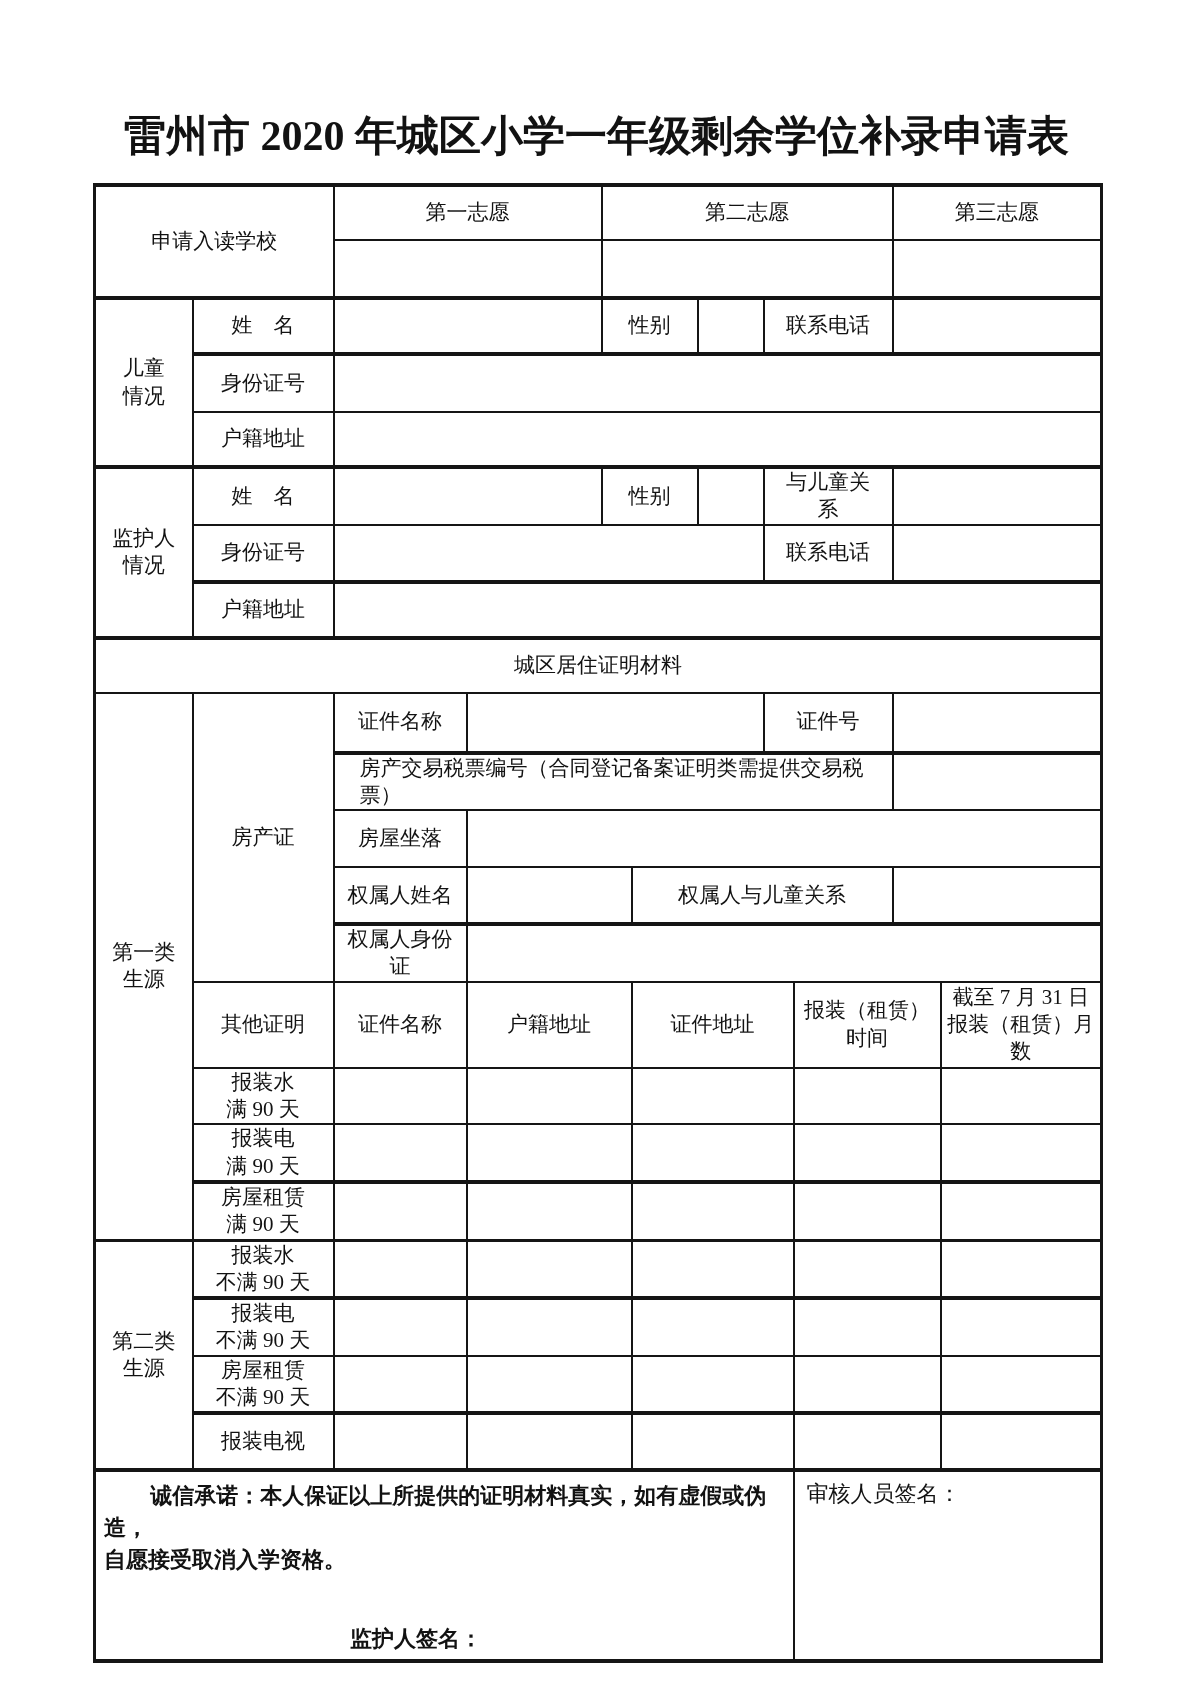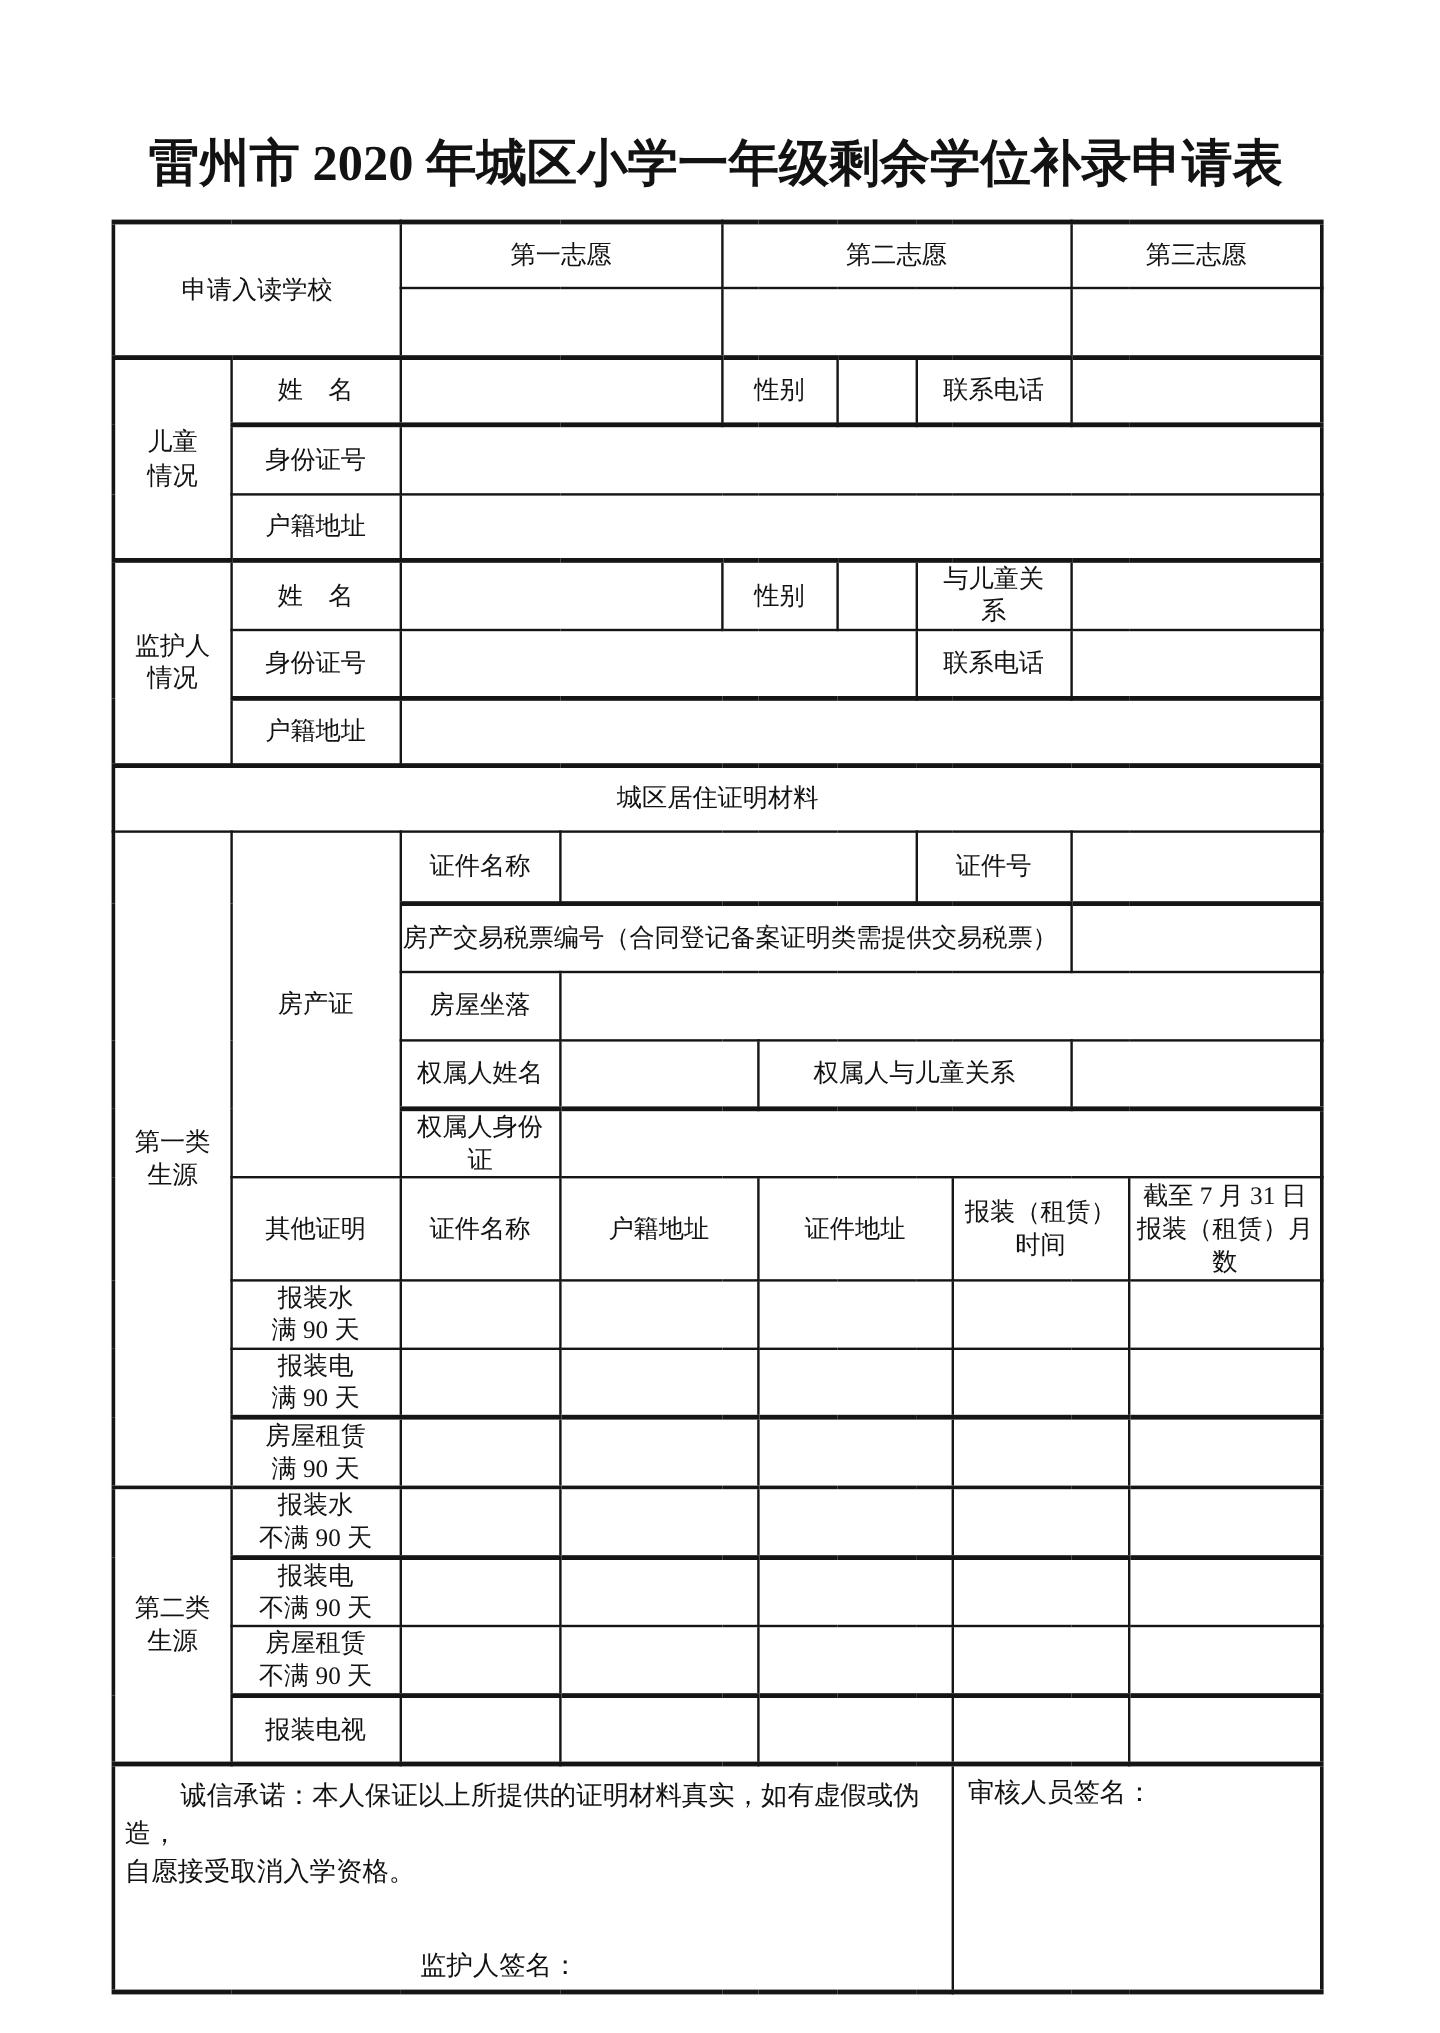--- a/index.html
+++ b/index.html
@@ -18,23 +18,23 @@
     border:3px solid #151515; border-top-width:4px; border-bottom-width:4px;
   }
   td {
     border:2px solid #151515; padding:0 4px;
     text-align:center; vertical-align:middle;
     font-size:21px; line-height:1.3; white-space:pre-line;
     overflow:hidden;
   }
   tr.t4 > td { border-top-width:4px; }
   tr.t3 > td { border-top-width:3px; }
-  td.left { text-align:left; padding-left:1px; }
+  td.left { text-align:left; padding-left:25px; }
   td.footer-left, td.footer-right { white-space:normal; text-align:left; vertical-align:top; font-size:22px; }
-  td.footer-left { padding:8px 8px 4px 8px; line-height:1.45; }
+  td.footer-left { padding:8px 8px 4px 8px; line-height:1.45;font-weight:bold; }
   td.footer-right { padding:8px 6px 0 12px;margin-left:16px; }
   .promise-l1 { text-indent:2.1em; }
   .sign { margin-top:47px; margin-left:246px; }
 </style>
 </head>
 <body>
 
 <div class="page">
 
   <div class="title">雷州市 2020 年城区小学一年级剩余学位补录申请表</div>

